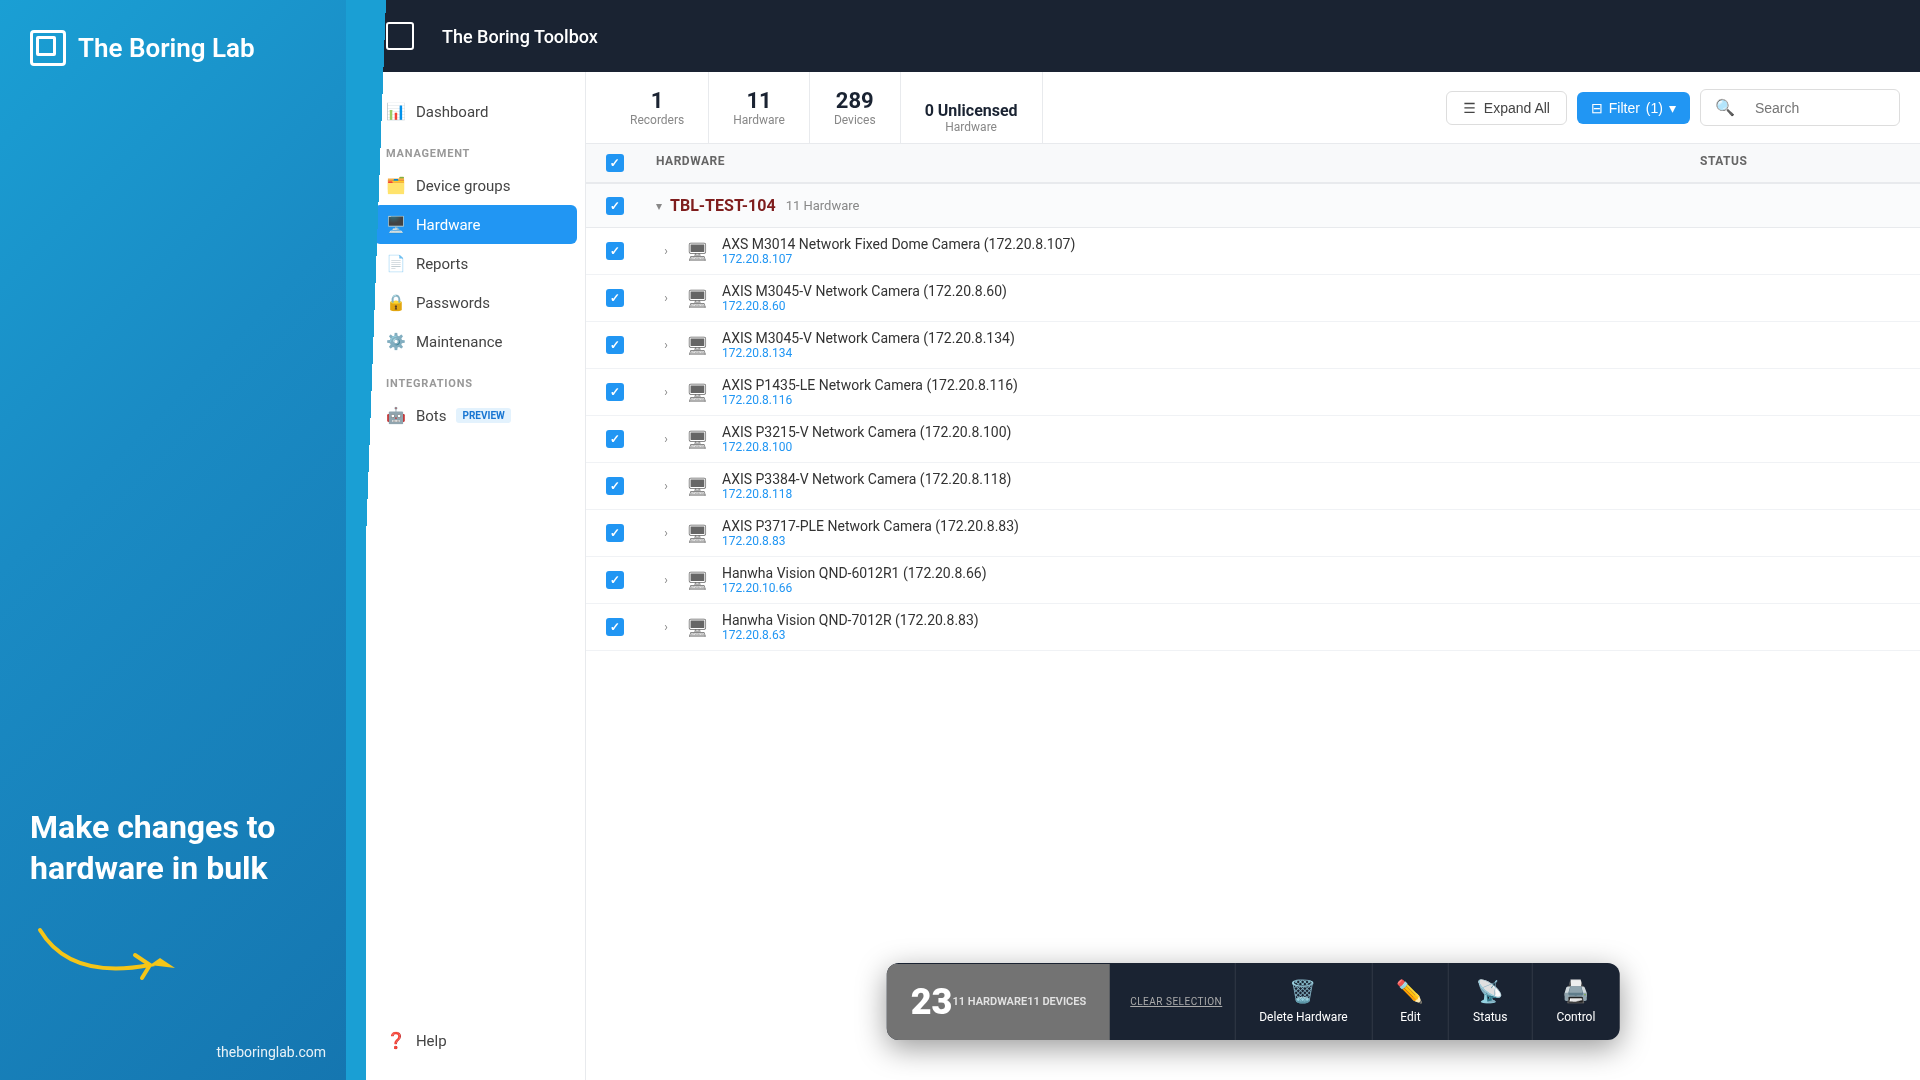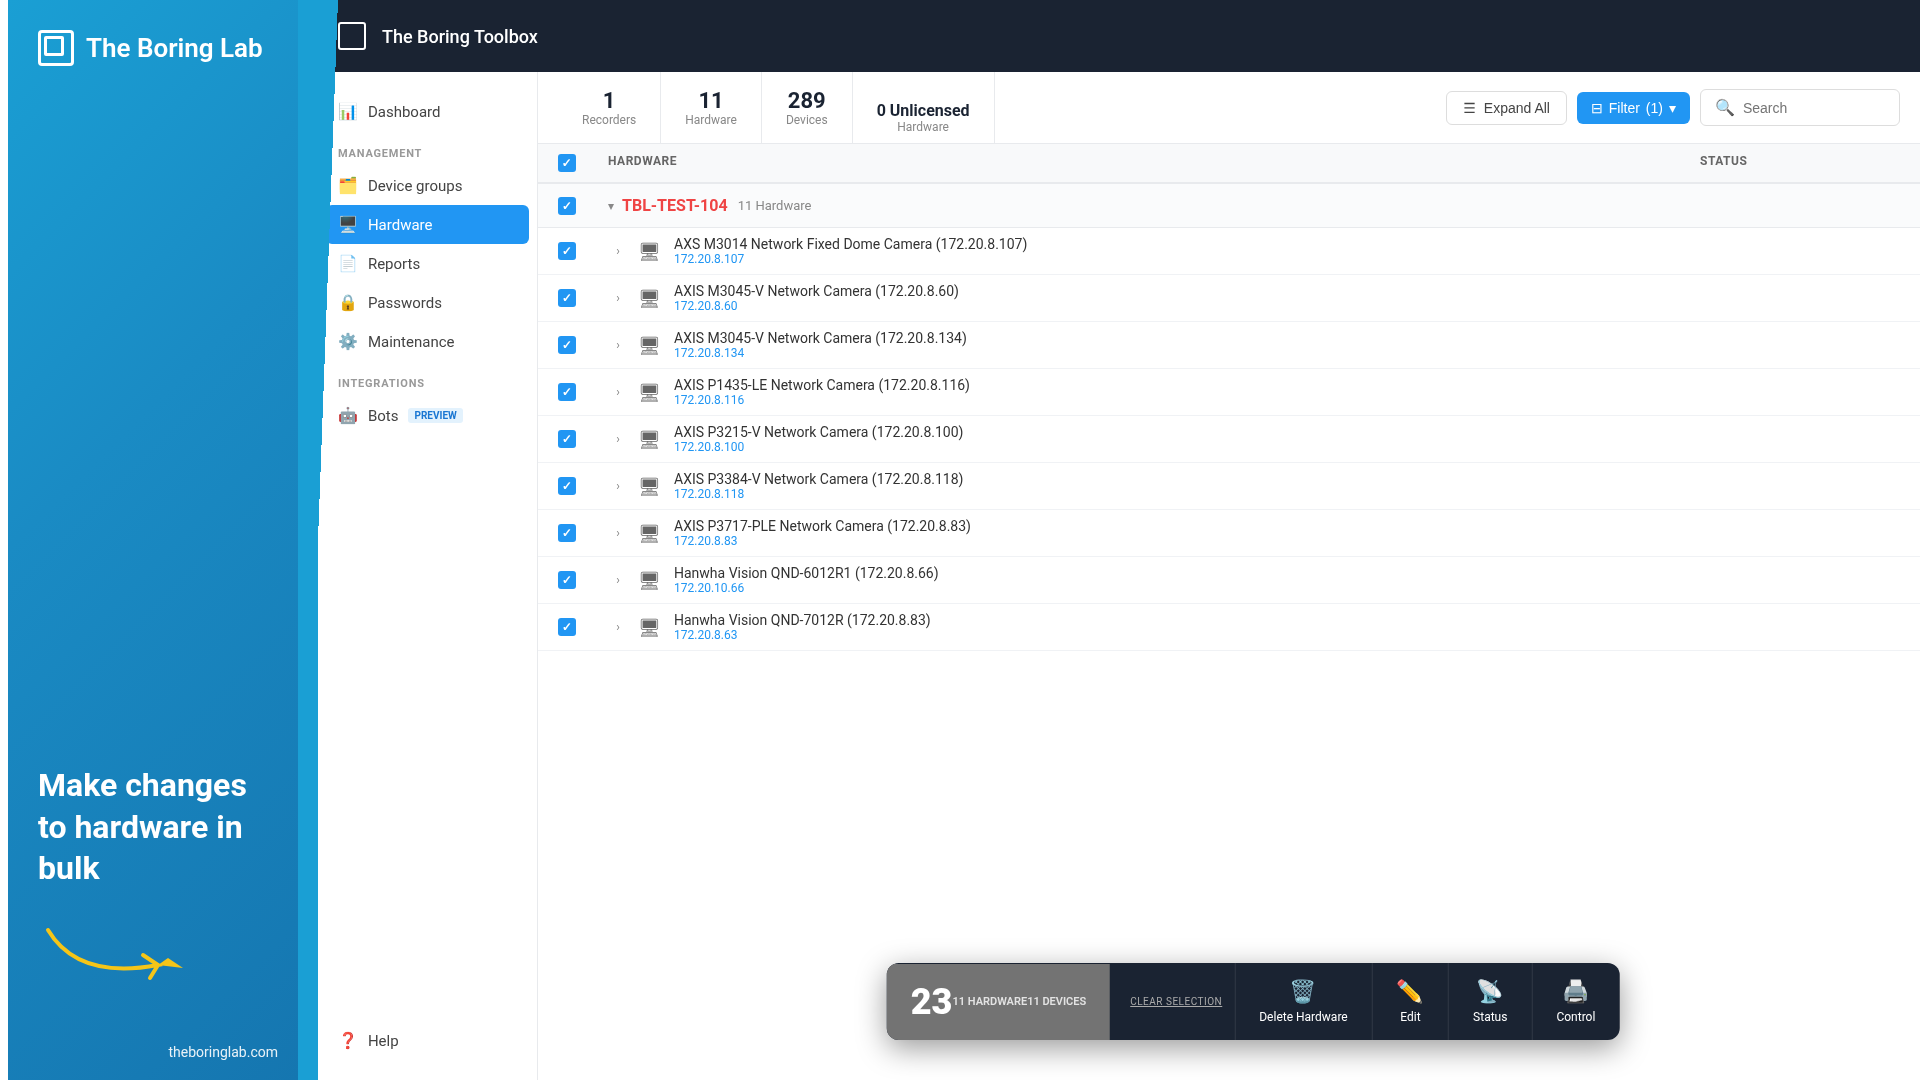--- a/index.html
+++ b/index.html
@@ -1,27 +1,26 @@
 <!DOCTYPE html>
 <html><head>
   <meta charset="utf-8">
   <style>
     * { box-sizing: border-box; margin: 0; padding: 0; }
     body { font-family: -apple-system, BlinkMacSystemFont, 'Segoe UI', Roboto, sans-serif; display: flex; height: 1080px; width: 1920px; overflow: hidden; }
 
     
     .left-panel {
-      width: 290px;
+      width: 346px;
       background: linear-gradient(135deg, #1a9fd4 0%, #1a8bc4 40%, #1576b0 100%);
       display: flex;
       flex-direction: column;
       padding: 30px;
       position: relative;
       flex-shrink: 0;
-      margin-left: 8px;
     }
     .brand-logo {
       display: flex;
       align-items: center;
       gap: 12px;
       margin-bottom: 40px;
     }
     .brand-logo-icon {
       width: 36px; height: 36px;
       border: 3px solid white;
@@ -90,21 +89,21 @@
       margin-left: 20px;
     }
 
     
     .topbar {
       background: #1a2332;
       height: 72px;
       display: flex;
       align-items: center;
       padding: 0 20px;
-      gap: 16px;
+      gap: 28px;
       flex-shrink: 0;
     }
     .topbar-logo-icon {
       width: 28px; height: 28px;
       border: 2px solid white;
       border-radius: 3px;
       flex-shrink: 0;
     }
     .topbar-title {
       color: white;
@@ -221,21 +220,21 @@
     }
     .search-box {
       display: flex; align-items: center; gap: 8px;
       border: 1px solid #ddd;
       border-radius: 6px;
       padding: 8px 14px;
       background: white;
       width: 200px;
     }
     .search-box input {
-      border: none; outline: none; font-size: 14px; color: #444; width: 100%; background: transparent;
+      border: none; outline: none; font-size: 14px; color: #444; width: 100%; background: transparent; margin-left: 12px;
     }
 
     
     .table-container {
       flex: 1;
       overflow-y: auto;
       background: white;
     }
     .table-header {
       display: grid;
@@ -284,21 +283,21 @@
     }
     .device-icon {
       font-size: 18px;
       color: #666;
     }
     .device-name { font-size: 14px; color: #333; }
     .device-ip { font-size: 12px; color: #2196f3; }
     .group-name {
       font-size: 16px;
       font-weight: 700;
-      color: #ef4444;
+      color: #7f1d1d;
     }
     .group-count {
       font-size: 13px;
       color: #888;
       margin-left: 10px;
     }
     .collapse-icon {
       font-size: 12px;
       color: #888;
       margin-right: 8px;

